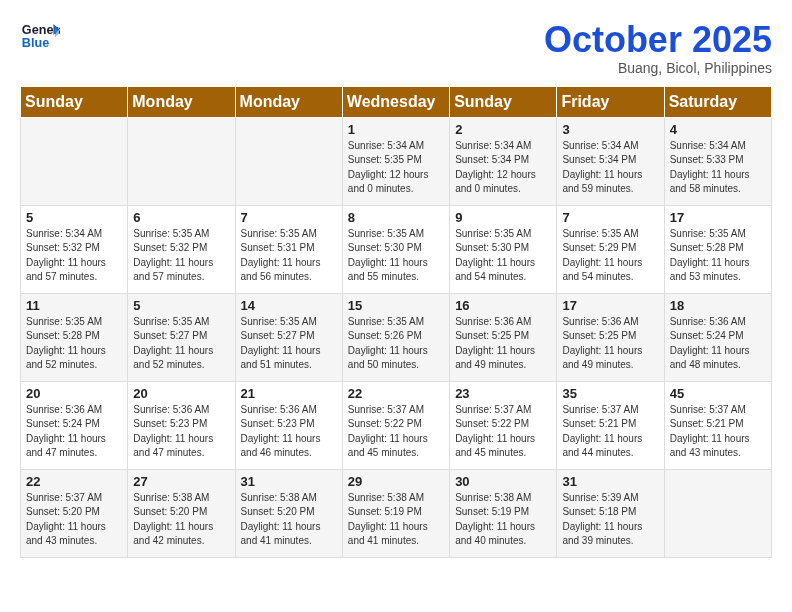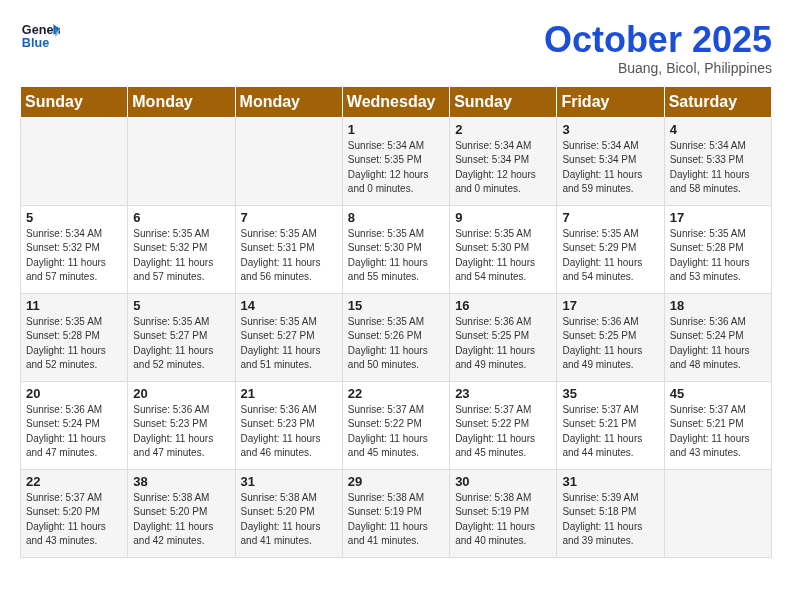--- a/index.html
+++ b/index.html
@@ -217,21 +217,21 @@
           <span class="day-num">45</span>
           <div class="day-info">Sunrise: 5:37 AM<br>Sunset: 5:21 PM<br>Daylight: 11 hours<br>and 43 minutes.</div>
         </td>
       </tr>
       <tr>
         <td>
           <span class="day-num">22</span>
           <div class="day-info">Sunrise: 5:37 AM<br>Sunset: 5:20 PM<br>Daylight: 11 hours<br>and 43 minutes.</div>
         </td>
         <td>
-          <span class="day-num">38</span>
+          <span class="day-num">27</span>
           <div class="day-info">Sunrise: 5:38 AM<br>Sunset: 5:20 PM<br>Daylight: 11 hours<br>and 42 minutes.</div>
         </td>
         <td>
           <span class="day-num">31</span>
           <div class="day-info">Sunrise: 5:38 AM<br>Sunset: 5:20 PM<br>Daylight: 11 hours<br>and 41 minutes.</div>
         </td>
         <td>
           <span class="day-num">29</span>
           <div class="day-info">Sunrise: 5:38 AM<br>Sunset: 5:19 PM<br>Daylight: 11 hours<br>and 41 minutes.</div>
         </td>

